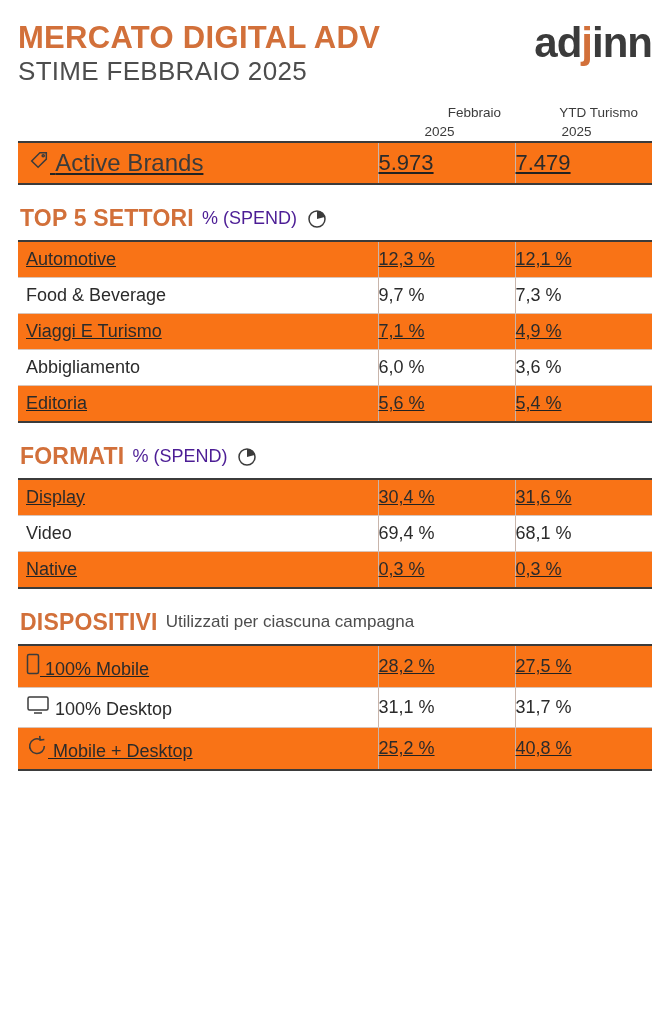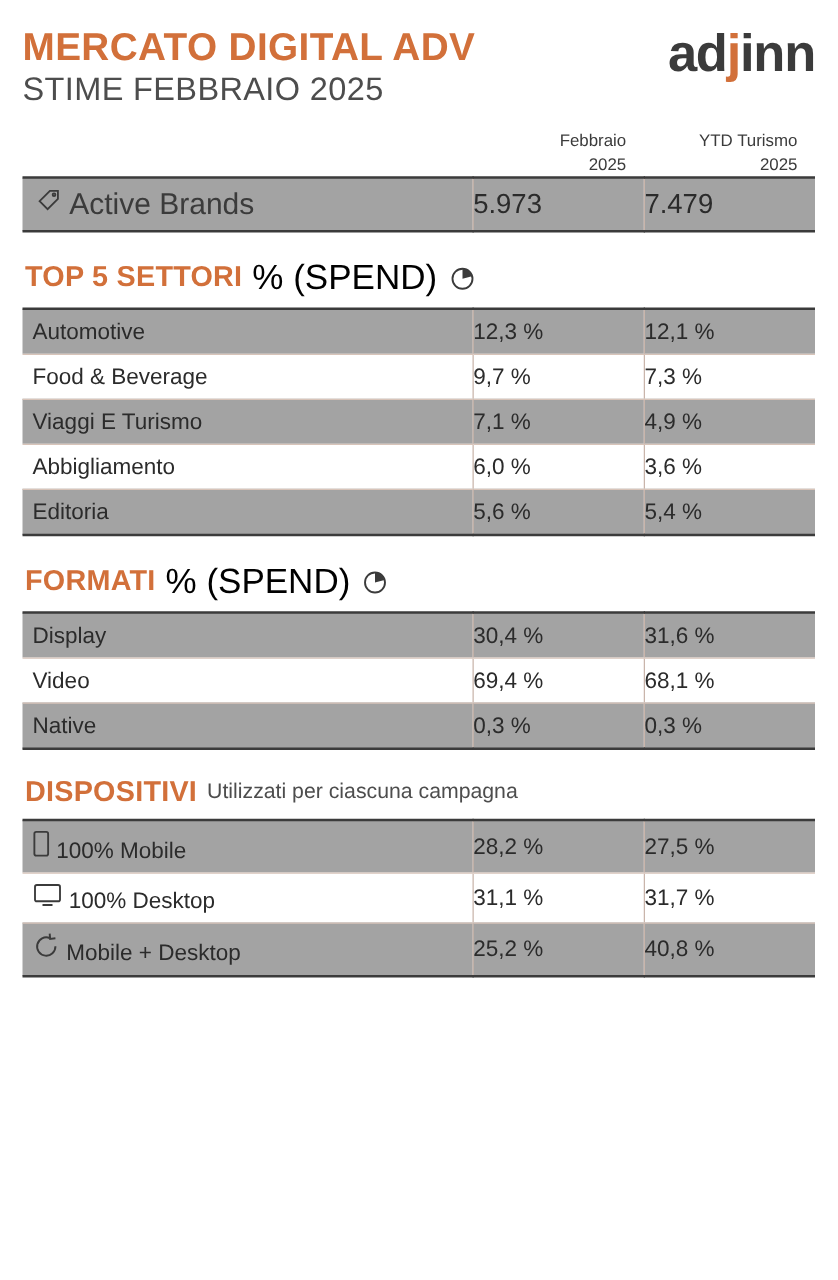--- a/index.html
+++ b/index.html
@@ -63,42 +63,42 @@
     margin-top: 18px;
     font-size: 13.5px;
     color: #3b3b3b;
   }
   .colhead .ch {
     width: 137px;
     text-align: right;
     padding-right: 14px;
     line-height: 1.35;
   }
-  .colhead .ch .l2 { display: block; }
+  .colhead .ch .l2 { display: block; text-align: center; }
 
   
   .tbl {
     width: 100%;
     border-collapse: collapse;
     table-layout: fixed;
   }
   .tbl td {
     font-size: 18px;
     color: #2b2b2b;
     padding: 7px 0;
     vertical-align: middle;
   }
   .tbl .lbl { padding-left: 8px; }
   .tbl .val {
     width: 137px;
     text-align: left;
     padding-right: 14px;
     border-left: 1.5px solid #c9b5ab;
   }
-  .row-shade { background: #a3a3a3; }
+  .row-shade { background: #f97316; text-decoration: underline; }
   .rule-top { border-top: 2.5px solid #3b3b3b; }
   .rule-bottom { border-bottom: 2.5px solid #3b3b3b; }
   .hairline td { border-bottom: 1px solid #d8c4b9; }
 
   
   .brands .lbl {
     font-size: 24px;
     color: #3b3b3b;
     padding: 6px 0 6px 10px;
   }
@@ -111,22 +111,22 @@
     gap: 8px;
     margin: 20px 0 8px 2px;
   }
   .sect .s-strong {
     font-size: 23px;
     font-weight: bold;
     color: #d2703a;
     letter-spacing: 0.2px;
   }
   .sect .s-light {
-    font-size: 28px;
-    color: #000000;
+    font-size: 18px;
+    color: #4c1d95;
   }
   .sect .s-small {
     font-size: 17px;
     color: #4d4d4d;
     text-align: center;
   }
   .ico { display: inline-flex; align-items: center; }
 </style>
 </head>
 <body>

